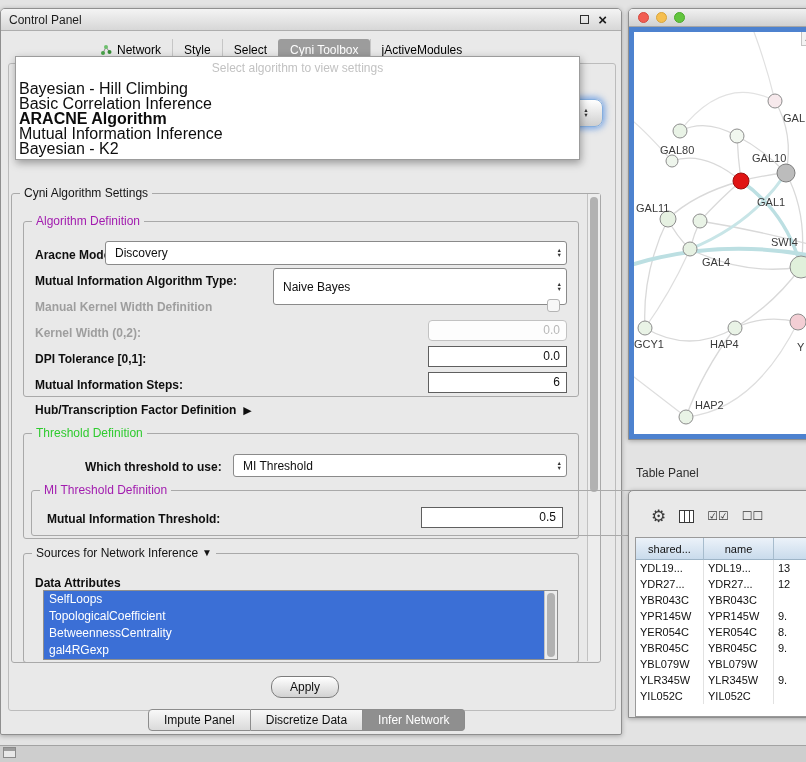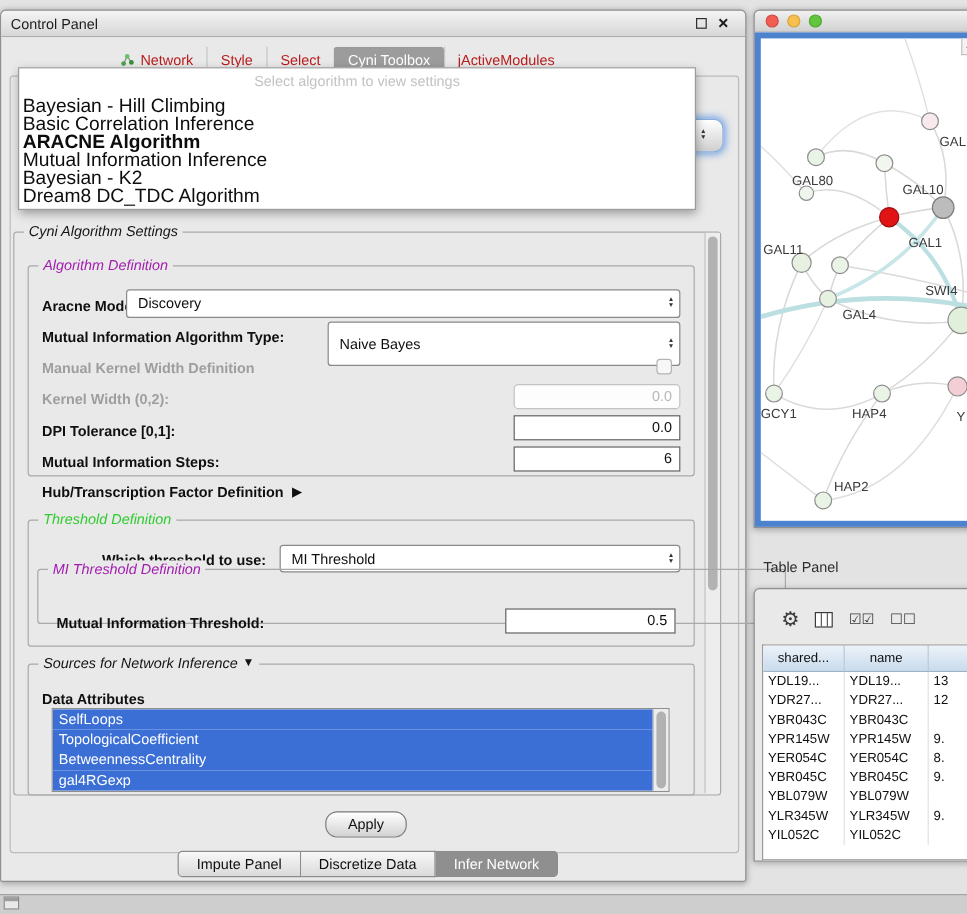--- a/index.html
+++ b/index.html
@@ -13,44 +13,44 @@
   #control-panel{left:0;top:8px;width:622px;height:727px;border-radius:5px 5px 2px 2px;}
   .titlebar{height:22px;background:linear-gradient(#f4f4f4,#d7d7d7);border-bottom:1px solid #adadad;display:flex;align-items:center;padding:0 8px;border-radius:4px 4px 0 0;}
   .titlebar .title{font-size:12px;color:#1c1c1c;}
   .win-controls{margin-left:auto;display:flex;gap:9px;align-items:center;margin-right:6px;}
   .win-btn-restore{width:9px;height:9px;border:1.5px solid #2e2e2e;display:inline-block;}
   .win-btn-close{font-size:15px;font-weight:bold;color:#1c1c1c;line-height:10px;}
 
   .content-frame{position:absolute;left:7px;top:54px;width:608px;height:648px;border:1px solid #bcbcbc;border-radius:3px;background:#e9e9e9;}
 
   .top-tabs{position:absolute;left:88px;top:30px;height:22px;display:flex;align-items:stretch;}
-  .top-tabs .tab{display:flex;align-items:center;gap:5px;padding:0 11px;font-size:12px;color:#b91c1c;border-left:1px solid #c6c6c6;}
+  .top-tabs .tab{display:flex;align-items:center;gap:5px;padding:0 11px;font-size:12px;color:#000000;border-left:1px solid #c6c6c6;}
   .top-tabs .tab:first-child{border-left:none;}
   .top-tabs .tab.selected{background:#9c9c9c;color:#fff;border-radius:3px;border-left-color:transparent;}
 
   #algo-combo-btn{position:absolute;left:568px;top:90px;width:34px;height:28px;border:1px solid #85aede;border-radius:8px;background:linear-gradient(#ffffff,#cfcfcf);box-shadow:0 0 6px 2px rgba(96,150,226,.8);z-index:5;display:flex;align-items:center;justify-content:center;}
 
   .stepper{display:flex;flex-direction:column;align-items:center;line-height:5px;font-size:5.5px;color:#333;}
   .stepper::before{content:"▲";}
   .stepper::after{content:"▼";}
 
   .algo-popup{position:absolute;left:14px;top:47px;width:565px;background:#fff;border:1px solid #9c9c9c;box-shadow:1px 3px 8px rgba(0,0,0,.35);z-index:20;padding-bottom:3px;}
   .algo-popup .placeholder{color:#c2c2c2;font-size:12px;text-align:center;padding:4px 0 6px;}
   .algo-popup .item{font-size:16px;color:#0d0d0d;line-height:15px;padding-left:3px;white-space:nowrap;}
   .algo-popup .item.selected{font-weight:bold;}
 
   .fieldset{position:absolute;border:1px solid #a9a9a9;border-radius:3px;}
-  .legend{position:absolute;top:-8px;left:8px;background:#e9e9e9;padding:0 4px;font-size:12px;color:#141414;display:flex;align-items:center;gap:4px;white-space:nowrap;font-style:italic;}
+  .legend{position:absolute;top:-8px;left:8px;background:#e9e9e9;padding:0 4px;font-size:12px;color:#141414;display:flex;align-items:center;gap:4px;white-space:nowrap;}
   .legend.blue{color:#a21caf;}
   .legend.green{color:#2fcb2f;}
 
   #settings-group{left:10px;top:184px;width:590px;height:470px;}
   #algdef-group{left:22px;top:212px;width:556px;height:176px;}
   #threshold-group{left:22px;top:424px;width:556px;height:106px;}
-  #mithreshold-group{left:30px;top:465px;width:624px;height:46px;}
+  #mithreshold-group{left:30px;top:481px;width:624px;height:46px;}
   #sources-group{left:22px;top:544px;width:556px;height:110px;}
 
   .form-label{position:absolute;font-size:12px;font-weight:bold;color:#0f0f0f;white-space:nowrap;}
   .form-label.disabled{color:#9e9e9e;}
 
   #lbl-aracne{left:34px;top:239px;}
   #lbl-mitype{left:34px;top:265px;}
   #lbl-manual{left:34px;top:291px;}
   #lbl-kernel{left:34px;top:317px;}
   #lbl-dpi{left:34px;top:343px;}
@@ -170,21 +170,20 @@
     </div>
 
     <div class="algo-popup">
       <div class="placeholder">Select algorithm to view settings</div>
       <div id="algo-items">
           <div class="item">Bayesian - Hill Climbing</div>
           <div class="item">Basic Correlation Inference</div>
           <div class="item selected">ARACNE Algorithm</div>
           <div class="item">Mutual Information Inference</div>
           <div class="item">Bayesian - K2</div>
-          <div class="item">Dream8 DC_TDC Algorithm</div>
         </div>
     </div>
 
     <div class="fieldset" id="settings-group">
       <span class="legend">Cyni Algorithm Settings</span>
     </div>
     <div class="vscroll" id="settings-scrollbar">
       <span class="thumb"></span>
     </div>
 

